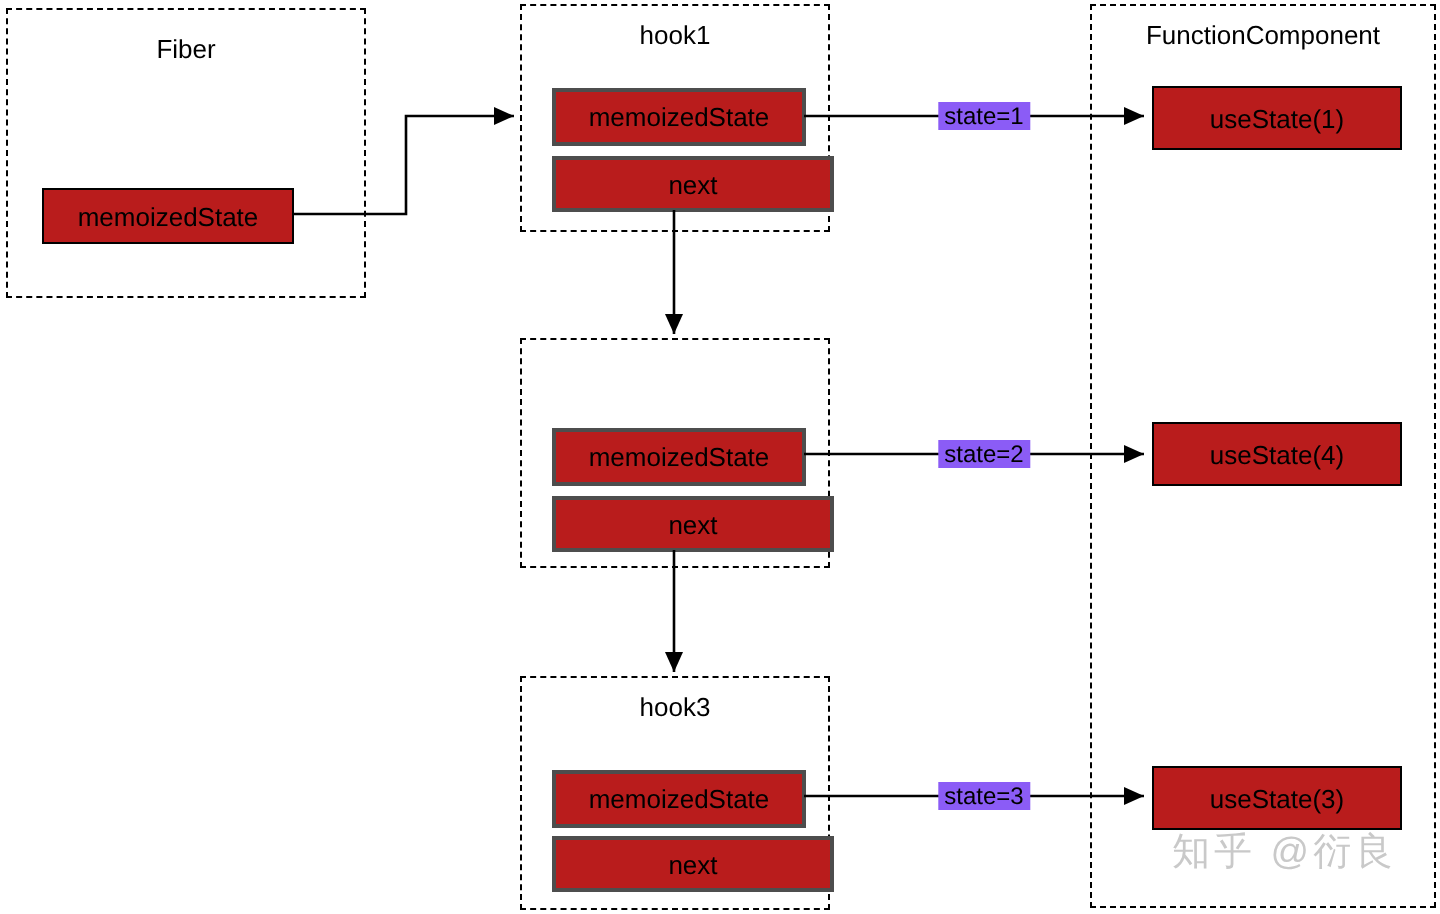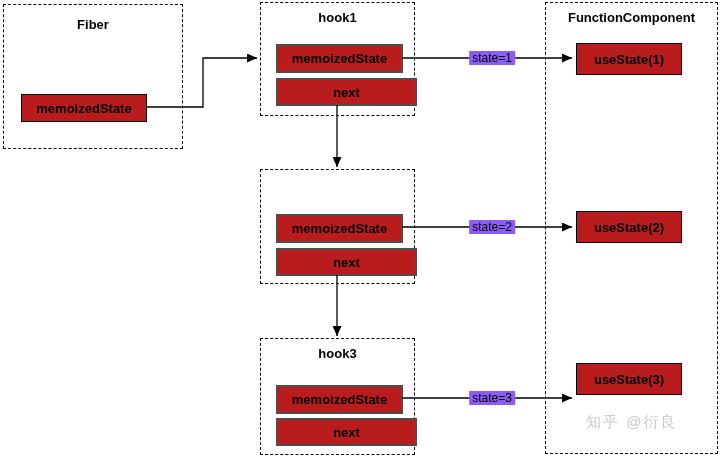--- a/index.html
+++ b/index.html
@@ -18,21 +18,20 @@
     width: 720px; height: 457px;
     z-index: 1;
     pointer-events: none;
   }
   .group {
     position: absolute;
     border: 1px dashed #000000;
     box-sizing: border-box;
     background: transparent;
     z-index: 0;
-    font-weight: bold;
   }
   .group-title {
     position: absolute;
     top: 7px; left: 0; right: 0;
     text-align: center;
     font-size: 13px;
     white-space: nowrap;
   }
   .node {
     position: absolute;
@@ -59,42 +58,42 @@
   .hook2 { top: 169px; height: 115px; }
   .hook3 { top: 338px; height: 117px; }
   .hook .mem  { left: 15px; width: 127px; height: 29px; }
   .hook .nxt  { left: 15px; width: 141px; height: 28px; }
   .hook1 .mem { top: 41px; } .hook1 .nxt { top: 75px; }
   .hook2 .mem { top: 44px; } .hook2 .nxt { top: 78px; }
   .hook3 .mem { top: 46px; } .hook3 .nxt { top: 79px; }
 
   
   .fc { left: 545px; top: 2px; width: 173px; height: 452px; }
-  .fc .us { left: 30px; width: 106px; height: 32px; }
+  .fc .us { left: 30px; width: 125px; height: 32px; }
   .us1 { top: 40px; }
   .us2 { top: 208px; }
-  .us3 { top: 360px; }
+  .us3 { top: 380px; }
 
   .arrow-label {
     position: absolute;
     transform: translate(-50%, -50%);
     background: #8b5cf6;
     padding: 0 3px;
     font-size: 12px;
     white-space: nowrap;
     z-index: 3;
   }
   .lbl1 { left: 492px; top: 58px; }
   .lbl2 { left: 492px; top: 227px; text-align: center; }
   .lbl3 { left: 492px; top: 398px; }
 
   .watermark {
     position: absolute;
     left: 586px; top: 413px;
-    font-size: 15px;
+    font-size: 19px;
     letter-spacing: 2px;
     color: #c9c9c9;
     white-space: nowrap;
     z-index: 4;
   }
 </style>
 </head>
 <body>
 
 <div class="canvas">
@@ -134,21 +133,21 @@
 
   <div class="group hook hook3">
     <div class="group-title">hook3</div>
     <div class="node thick-node mem">memoizedState</div>
     <div class="node thick-node nxt">next</div>
   </div>
 
   <div class="group fc">
     <div class="group-title">FunctionComponent</div>
     <div class="node thin-node us us1">useState(1)</div>
-    <div class="node thin-node us us2">useState(2)</div>
+    <div class="node thin-node us us2">useState(4)</div>
     <div class="node thin-node us us3">useState(3)</div>
   </div>
 
   <span class="arrow-label lbl1">state=1</span>
   <span class="arrow-label lbl2">state=2</span>
   <span class="arrow-label lbl3">state=3</span>
 
   <div class="watermark">知乎 @衍良</div>
 
 </div>

